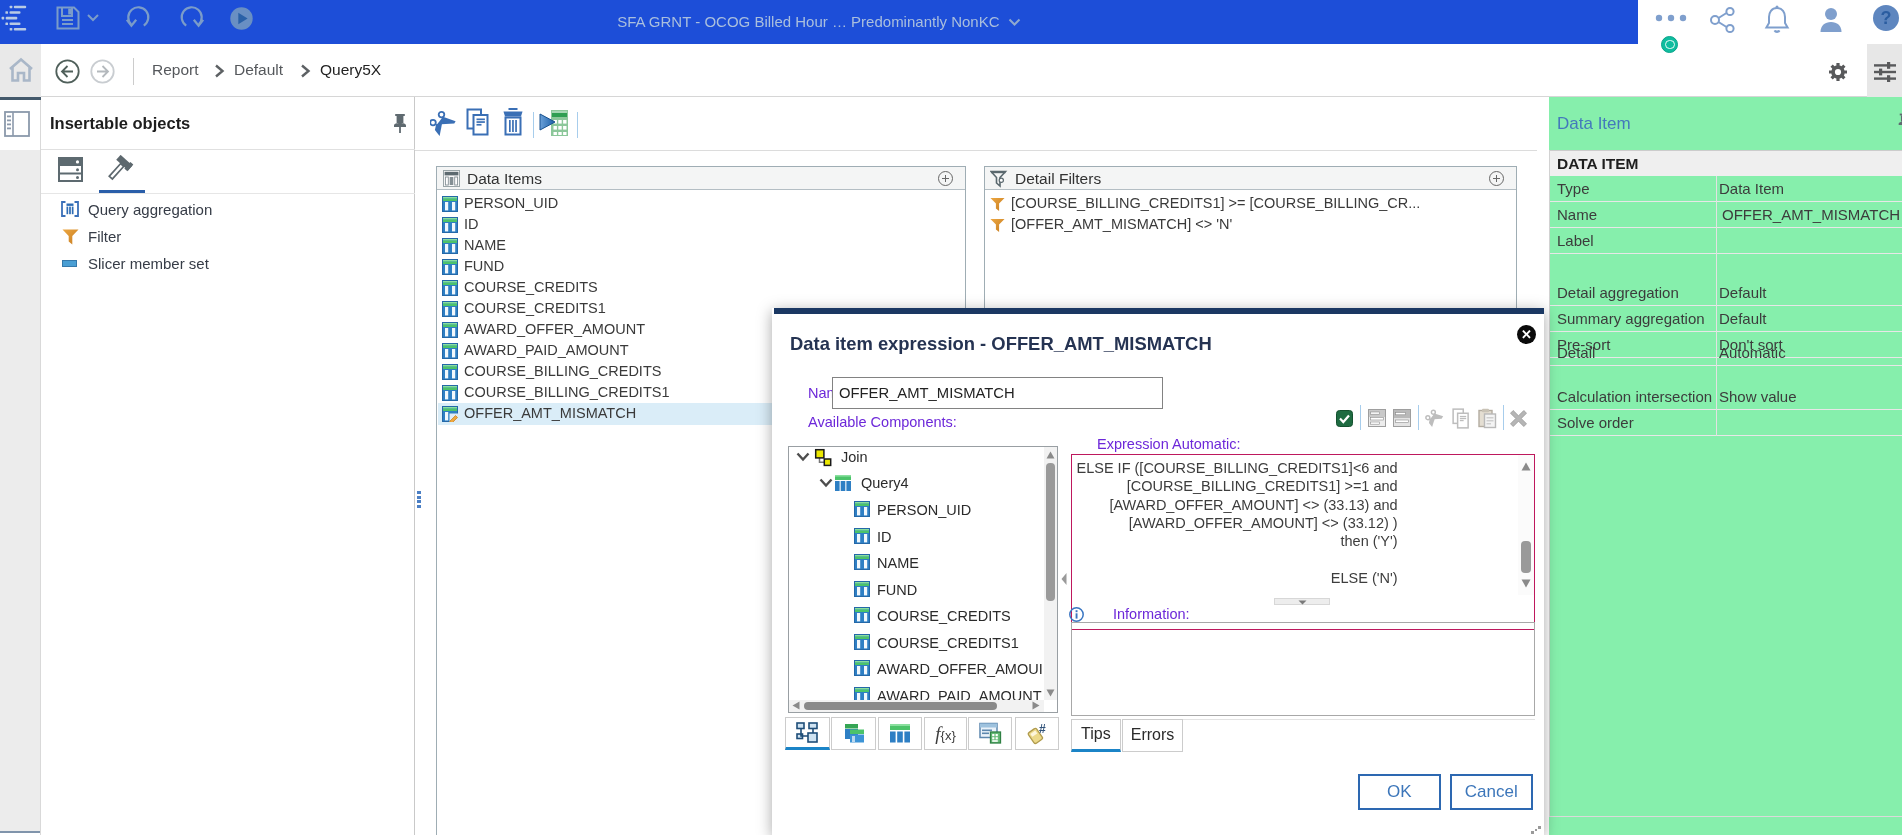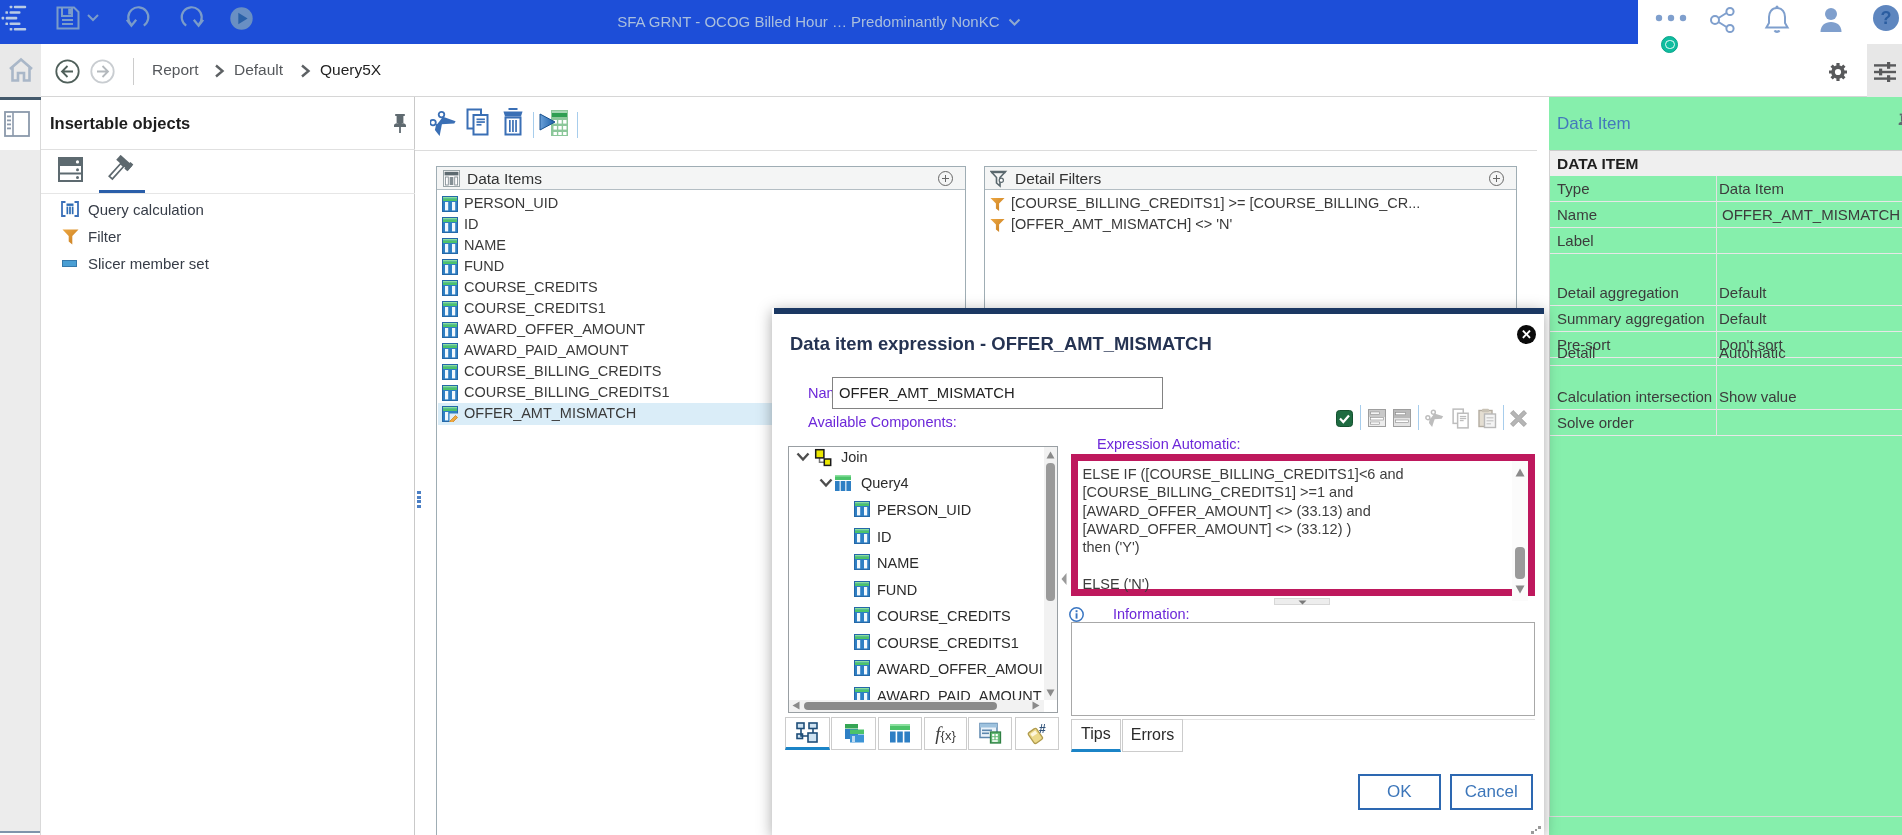--- a/index.html
+++ b/index.html
@@ -69,21 +69,21 @@
   .dlab { position:absolute; font-size:14.5px; color:#6d28d9;margin-left:23px; }
   #nameInput { position:absolute; left:60px; top:69px; width:331px; height:32px; border:1.4px solid #828282;
     font-size:14.8px; color:#222; line-height:30px; padding-left:6px; background:#fff; }
 
   
   #tree { position:absolute; left:16px; top:138px; width:270px; height:267px; border:1px solid #999fa3; background:#fff; }
   .trow { position:absolute; font-size:14.5px; color:#2b2b2b; white-space:nowrap; height:20px; line-height:20px; }
   #tree svg { position:absolute; }
 
   
-  #exprBox { position:absolute; left:299px; top:146px; width:464px; height:142px; border:7px solid #be185d; }
+  #exprBox { position:absolute; left:299px; top:146px; width:464px; height:176px; border:1px solid #be185d;text-align:right; }
   #infoBox { position:absolute; left:299px; top:314px; width:464px; height:94px; border:1px solid #a8a8a8; }
 
   .tabbtn { position:absolute; top:409px; height:33px; background:#fff; border:1px solid #cccccc;
     font-size:16px; color:#2b2b2b; text-align:center; line-height:31px; }
 
   .btn { position:absolute; top:466px; width:83px; height:36px; border:2px solid #2d68b1;
     color:#3c76ba; font-size:17px; text-align:center; line-height:32px; background:#fff; }
   .thumbV { position:absolute; background:#9a9a9a; border-radius:4px; }
 </style>
 </head>
@@ -270,21 +270,21 @@
       <g stroke="#3a6fb8" stroke-width="1.8" fill="none">
         <path d="M4.5 1 H1 V15 H4.5 M13.5 1 H17 V15 H13.5"></path>
       </g>
       <g fill="#2e6cb4">
         <rect x="5.5" y="2.5" width="7" height="2.4"></rect>
         <rect x="5.5" y="5.6" width="1.7" height="7.6"></rect>
           <rect x="8.15" y="5.6" width="1.7" height="7.6"></rect>
           <rect x="10.8" y="5.6" width="1.7" height="7.6"></rect>
       </g>
     </svg>
-    <div class="litem" style="top:104px">Query calculation</div>
+    <div class="litem" style="top:104px">Query aggregation</div>
     <svg style="position:absolute;left:21px;top:131.5px" width="17" height="16" viewBox="0 0 17 16">
       <defs>
           <linearGradient id="fg" x1="0" y1="0" x2="1" y2="1">
         <stop offset="0" stop-color="#eda741"></stop>
             <stop offset="1" stop-color="#c67c20"></stop>
           </linearGradient>
         </defs>
       <path d="M0.5 0.5 H16.5 L10.3 7 V15.5 L6.7 12.6 V7 Z" fill="url(#fg)"></path>
     </svg>
     <div class="litem" style="top:131px">Filter</div>

